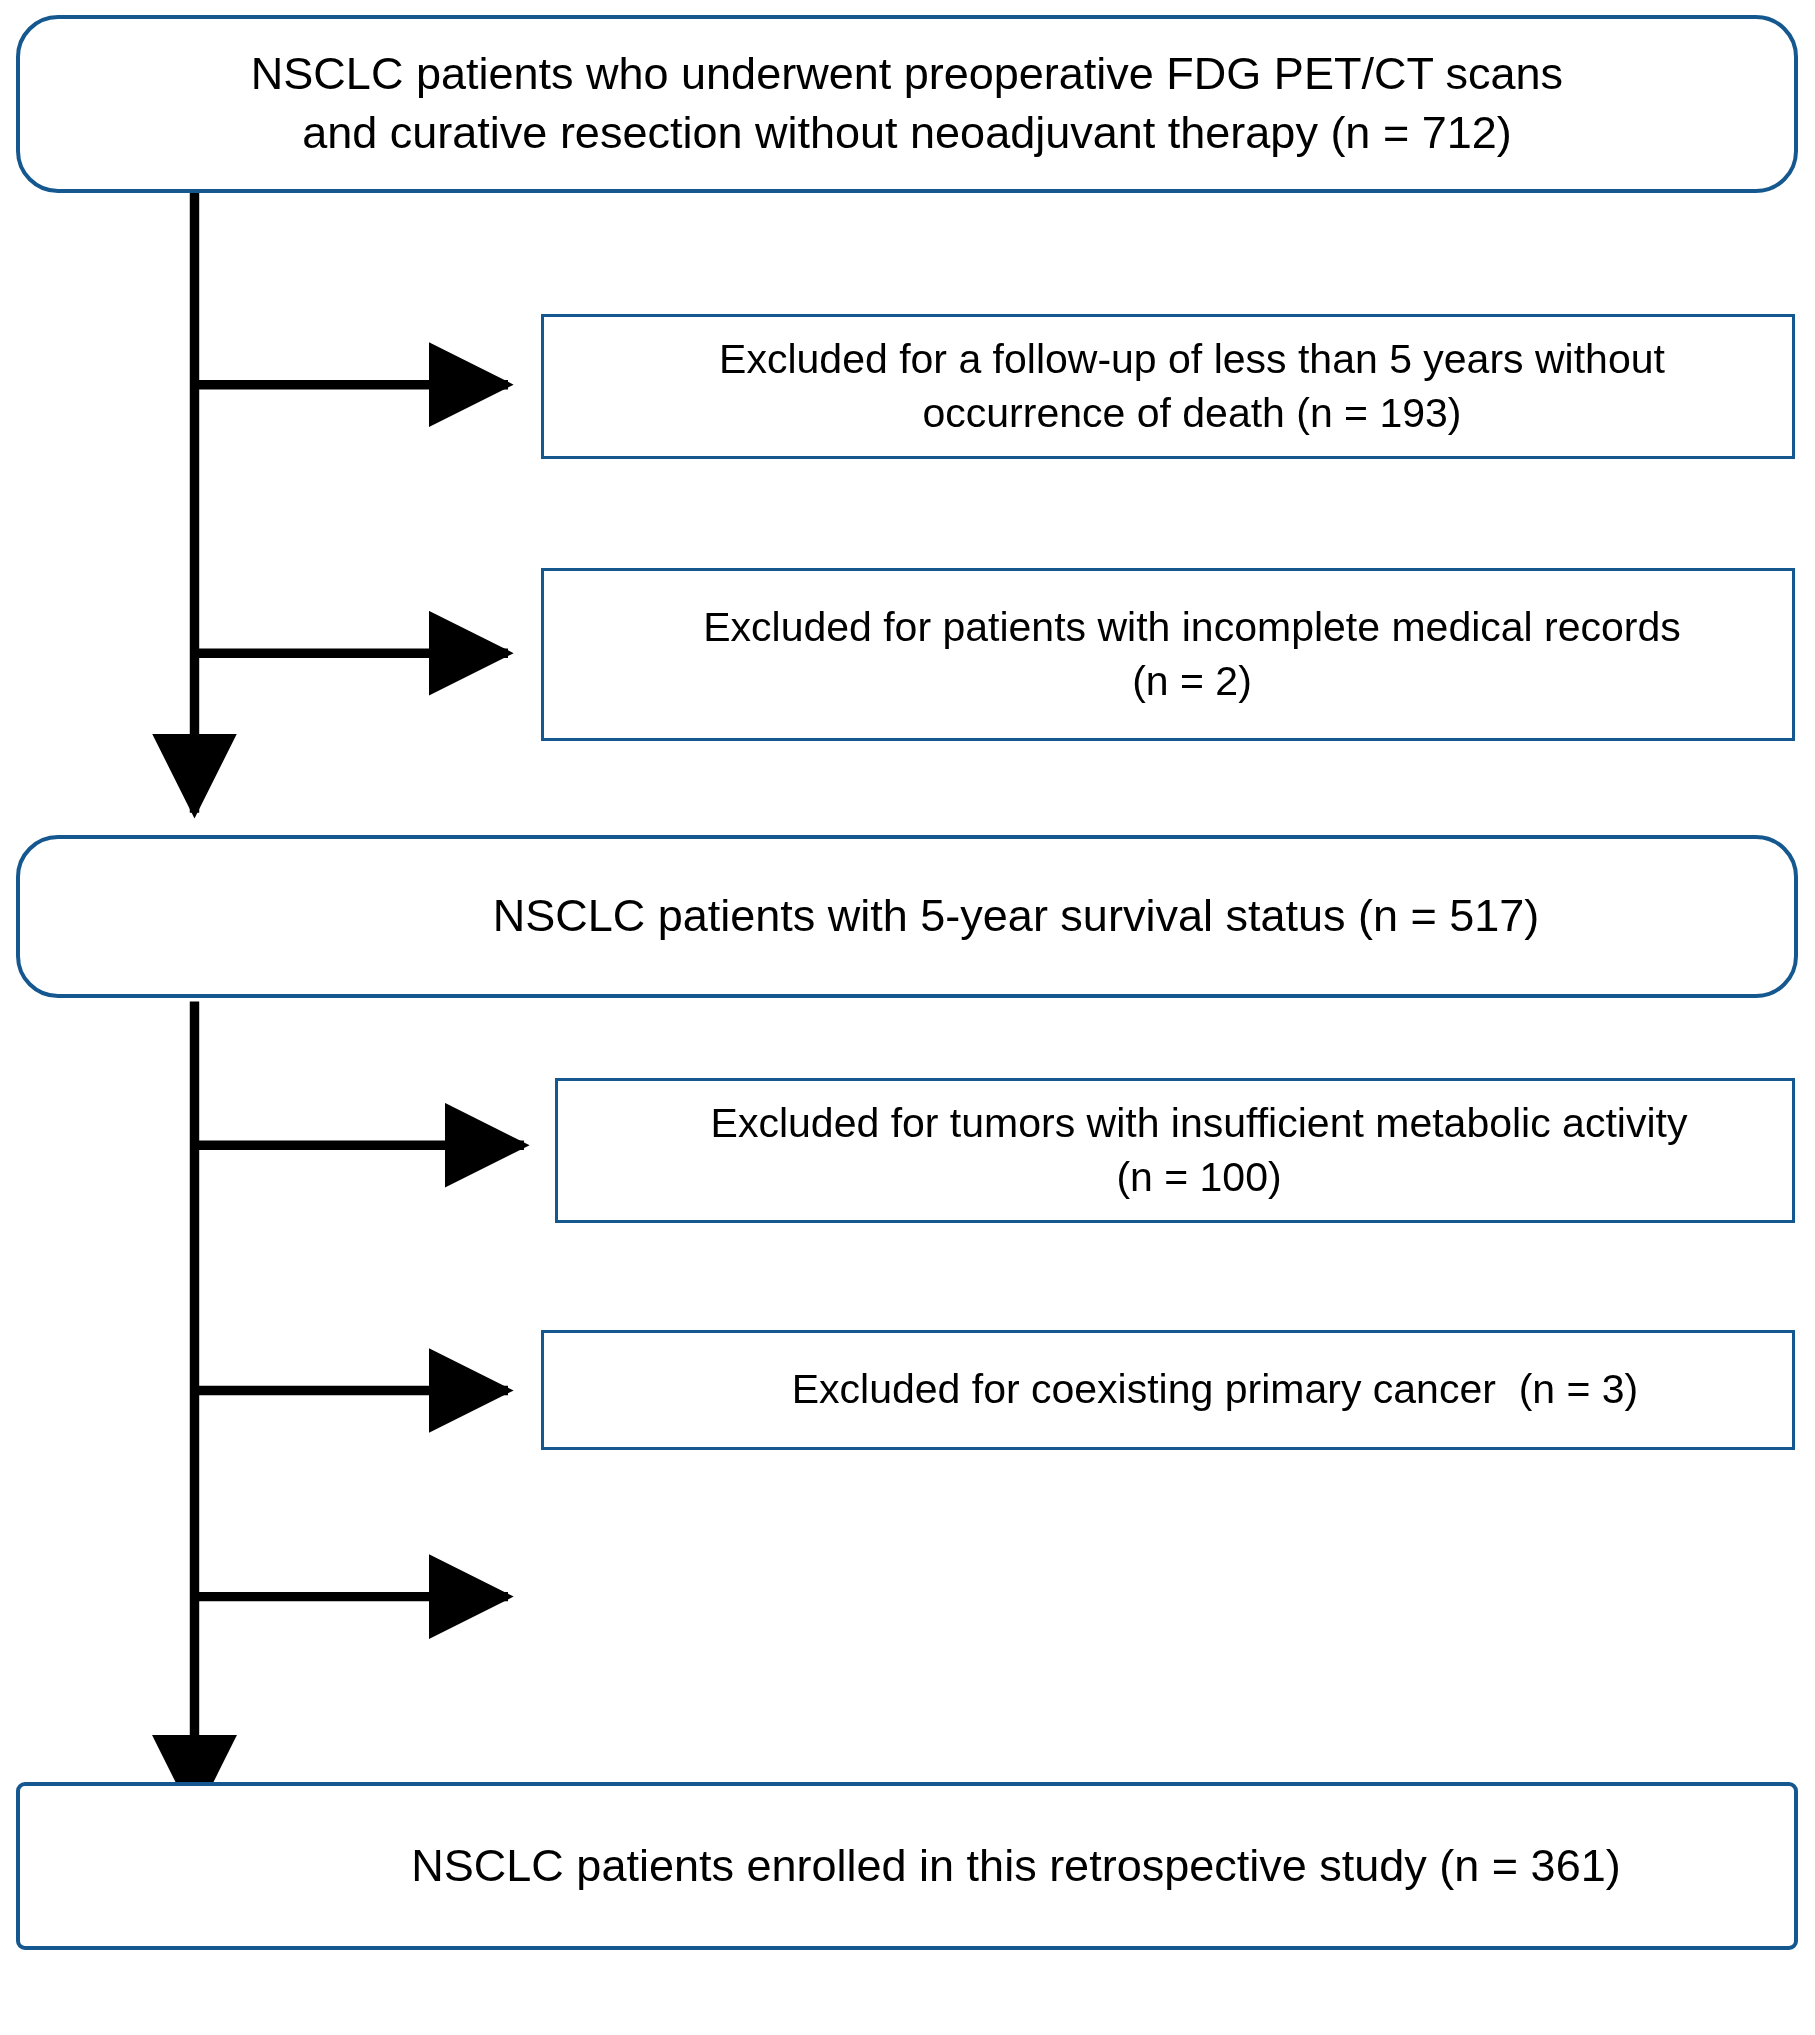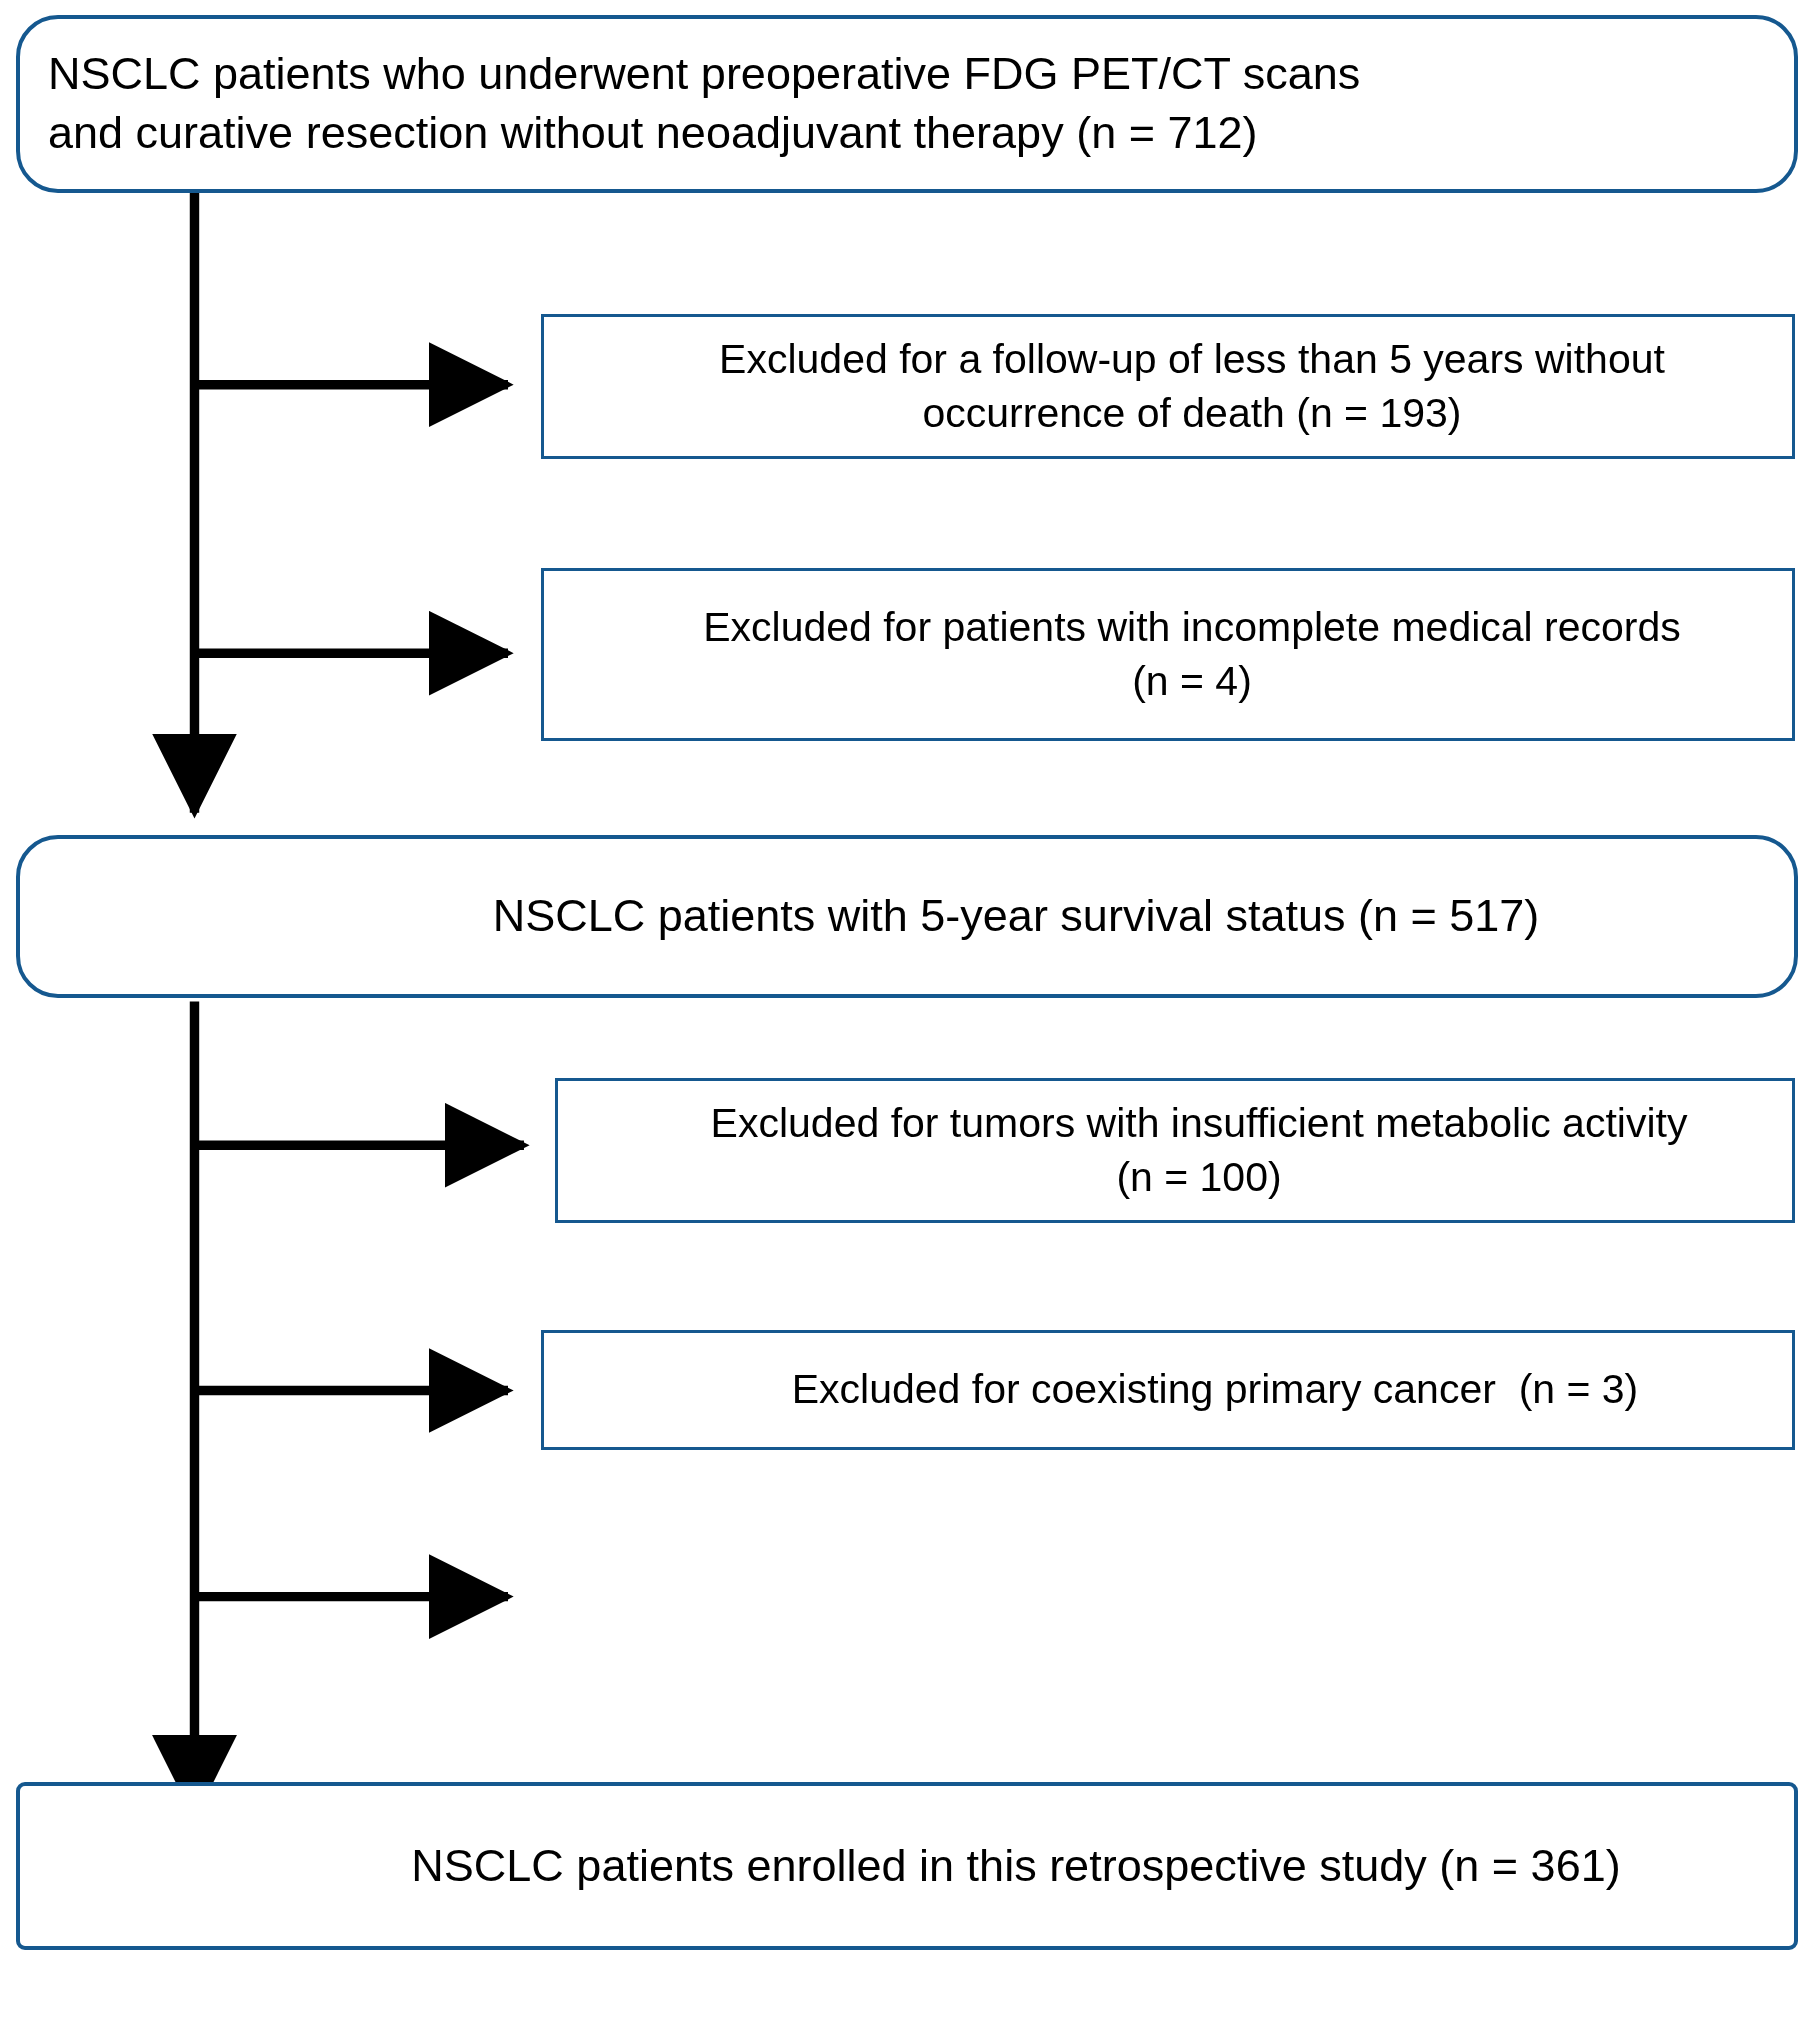--- a/index.html
+++ b/index.html
@@ -48,22 +48,21 @@
   }
   .node .label {
     display: block;
     width: 100%;
     white-space: pre-wrap;
   }
 
   
   .primary .label {
     font-size: 45px;
-    text-align: left;
-    padding-left: 28px;
+    text-align: center;
   }
   .primary.left-pad .label {
     text-align: center;
     padding-left: 218px;
   }
 
   
   .exclusion .label {
     font-size: 41px;
     text-align: center;
@@ -106,21 +105,21 @@
 and curative resection without neoadjuvant therapy (n = 712)</span>
   </div>
 
   <div class="node square exclusion" style="left:541px; top:314px; width:1254px; height:145px;">
     <span class="label">Excluded for a follow-up of less than 5 years without
 occurrence of death (n = 193)</span>
   </div>
 
   <div class="node square exclusion" style="left:541px; top:568px; width:1254px; height:173px;">
     <span class="label">Excluded for patients with incomplete medical records
-(n = 4)</span>
+(n = 2)</span>
   </div>
 
   <div class="node rounded primary left-pad" style="left:16px; top:835px; width:1782px; height:163px;">
     <span class="label">NSCLC patients with 5-year survival status (n = 517)</span>
   </div>
 
   <div class="node square exclusion" style="left:555px; top:1078px; width:1240px; height:145px;">
     <span class="label">Excluded for tumors with insufficient metabolic activity
 (n = 100)</span>
   </div>

